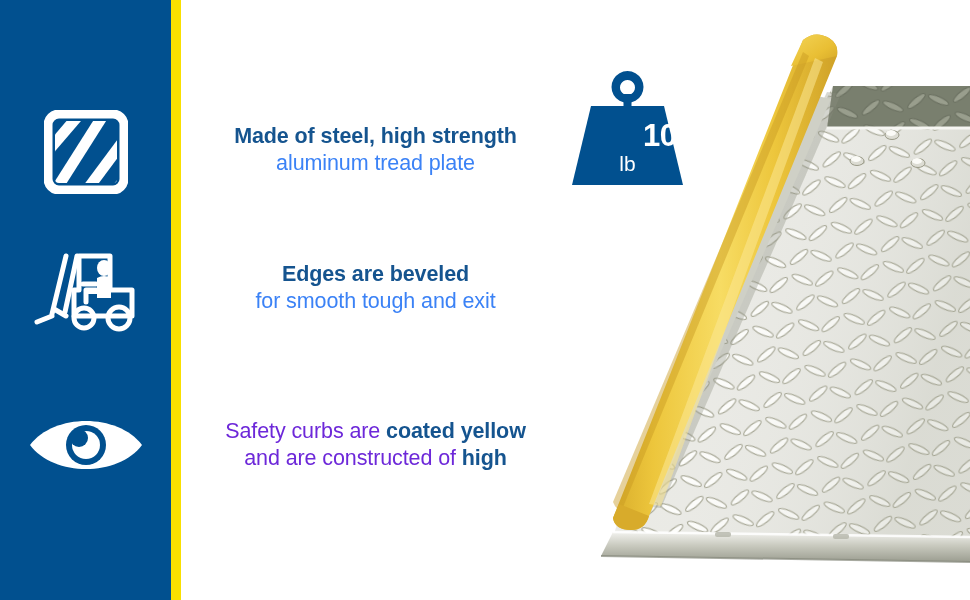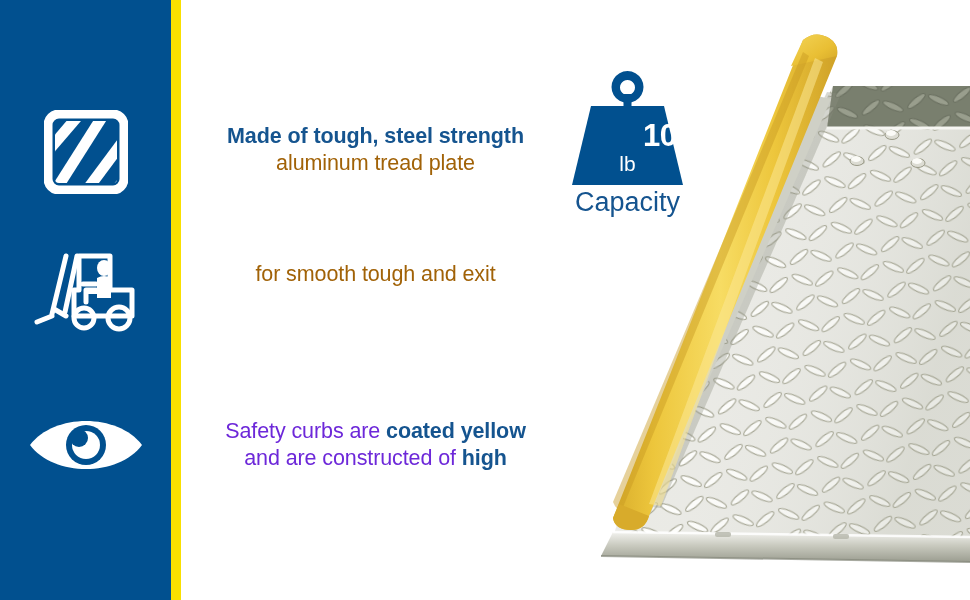--- a/index.html
+++ b/index.html
@@ -29,21 +29,21 @@
   
   .feature {
     position:absolute; left:181px; width:389px;
     text-align:center; color:#1a1a1a;
     line-height:1.24;
   }
   .feature .ln { display:block; white-space:nowrap; }
   .f-strong { font-weight:bold; color:#15548f;margin-top:8px; }
   .f-plain  { font-weight:normal; color:#6d28d9; }
   .fs-bold-line { font-size:21.5px; font-weight:bold; color:#15548f; letter-spacing:-0.1px; }
-  .fs-reg-line  { font-size:21.5px; font-weight:normal; color:#a16207; letter-spacing:-0.1px;text-align:center; }
+  .fs-reg-line  { font-size:21.5px; font-weight:normal; color:#3b82f6; letter-spacing:-0.1px;text-align:center; }
   .fs-mixed     { font-size:21.5px; letter-spacing:-0.1px; }
 
   
   .capacity { position:absolute; left:545px; top:66px; width:165px; text-align:center; }
   .cap-icon { position:relative; width:165px; height:125px; }
   .cap-text {
     font-size:27px; color:#15548f; font-weight:normal;
     letter-spacing:0px; margin-top:-4px;
   }
   .cap-num {
@@ -131,25 +131,26 @@
             <circle cx="60" cy="38" r="14" fill="#fff"></circle>
             <circle cx="53" cy="31" r="9" fill="#000"></circle>
           </mask>
         </defs>
         <rect x="0" y="0" width="120" height="76" fill="#ffffff" mask="url(#eyeMask)"></rect>
       </svg>
     </span>
   </div>
 
   <div class="feature" style="top:123px;">
-    <span class="ln fs-bold-line">Made of tough, steel strength</span>
+    <span class="ln fs-bold-line">Made of steel, high strength</span>
     <span class="ln fs-reg-line">aluminum tread plate</span>
   </div>
 
   <div class="feature" style="top:261px;">
+    <span class="ln fs-bold-line">Edges are beveled</span>
     <span class="ln fs-reg-line">for smooth tough and exit</span>
   </div>
 
   <div class="feature" style="top:418px;">
     <span class="ln fs-mixed"><span class="f-plain">Safety curbs are </span><span class="f-strong">coated yellow</span></span>
     <span class="ln fs-mixed"><span class="f-plain">and are constructed of </span><span class="f-strong">high</span></span>
   </div>
 
   <div class="capacity">
     <div class="cap-icon">
@@ -159,21 +160,20 @@
           <path d="M82.5 5 a16 16 0 1 0 0.01 0 Z M82.5 14 a7.5 7.5 0 1 1 -0.01 0 Z" fill-rule="evenodd"></path>
 
           <rect x="78.5" y="28" width="8" height="18"></rect>
 
           <path d="M46 40 L119 40 L138 119 L27 119 Z"></path>
         </g>
       </svg>
       <div class="cap-num">1000</div>
       <div class="cap-unit">lb</div>
     </div>
-    <div class="cap-text">Capacity</div>
   </div>
 
   <div class="photo">
     <svg width="405" height="600" viewBox="0 0 405 600">
       <defs>
 
         <pattern id="tread" width="46" height="46" patternUnits="userSpaceOnUse" patternTransform="rotate(-8)">
           <rect width="46" height="46" fill="#e9e9e4"></rect>
           <g>
             <ellipse cx="12" cy="11" rx="11" ry="3.2" transform="rotate(-32 12 11)" fill="#fdfdfb" stroke="#9a9a86" stroke-width="1"></ellipse>

